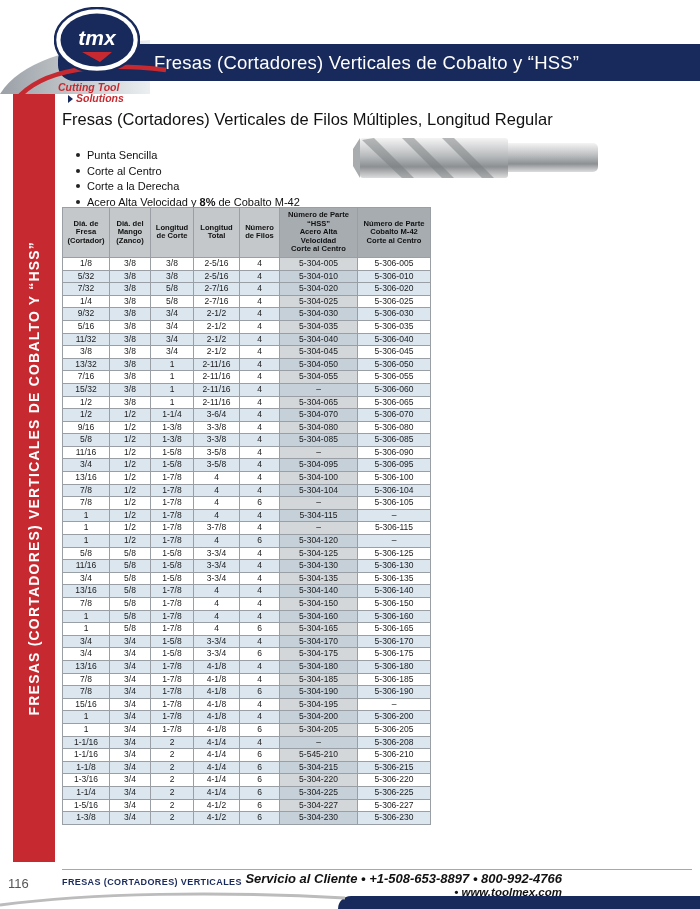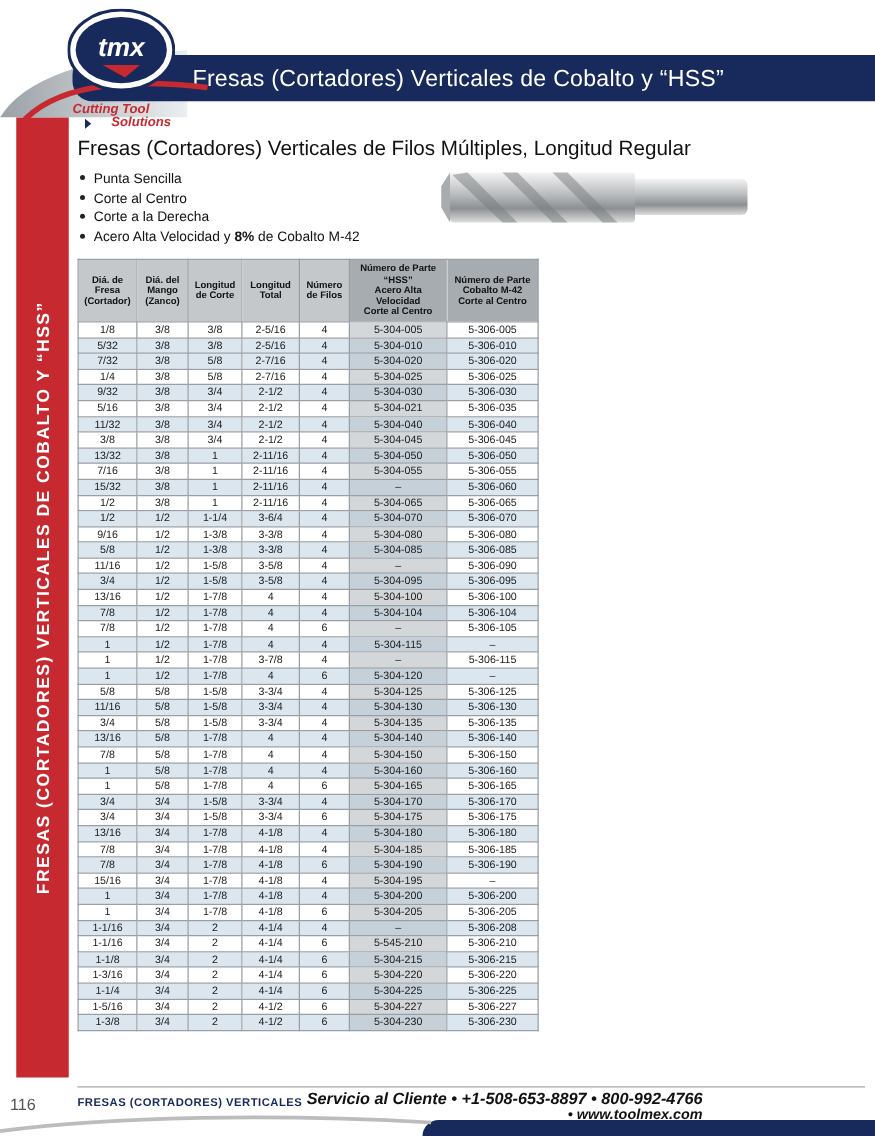--- a/index.html
+++ b/index.html
@@ -14,34 +14,34 @@
     background:#18295b;border-radius:16px 0 0 16px;
   }
   .navy-band .band-title{
     display:block;line-height:37px;padding-left:96px;color:#ffffff;
     font-size:18.5px;letter-spacing:0.2px;white-space:nowrap;
   }
   .red-swoosh{position:absolute;left:8px;top:58px;width:160px;height:44px;z-index:2;}
   .logo{position:absolute;left:54px;top:7px;width:86px;height:66px;z-index:3;}
   .tagline{position:absolute;left:58px;top:82px;z-index:3;font-size:10.5px;line-height:11px;
     font-weight:bold;font-style:italic;color:#c62a30;}
-  .tagline .l2{padding-left:10px;display:flex;align-items:center;gap:16px;}
+  .tagline .l2{padding-left:10px;display:flex;align-items:center;gap:3px;}
   .tri{width:0;height:0;border-left:5px solid #18295b;border-top:4px solid transparent;border-bottom:4px solid transparent;display:inline-block;}
   
   .sidebar{
     position:absolute;left:13px;top:94px;width:42px;height:768px;background:#c62a30;
     display:flex;align-items:center;justify-content:center;z-index:2;
   }
   .sidebar span{
     writing-mode:vertical-rl;transform:rotate(180deg);
     color:#ffffff;font-weight:bold;font-size:14px;letter-spacing:1.2px;white-space:nowrap;
   }
   
   .section-title{position:absolute;left:62px;top:110px;width:570px;font-size:16.5px;color:#111;}
-  .bullets{position:absolute;left:64px;top:136px;margin:0;padding:0;list-style:none;font-size:11px;line-height:15.5px;color:#111;}
+  .bullets{position:absolute;left:64px;top:136px;margin:12px;padding:0;list-style:none;font-size:11px;line-height:15.5px;color:#111;}
   .bullets li::before{content:"";display:inline-block;width:4px;height:4px;border-radius:50%;
     background:#222;margin-right:7px;vertical-align:2px;}
   .cutter{position:absolute;left:352px;top:126px;width:252px;height:64px;}
   
   .table-wrap{position:absolute;left:62px;top:207px;z-index:1;}
   table{border-collapse:collapse;table-layout:fixed;width:368px;}
   th,td{border:1px solid #999fa5;text-align:center;vertical-align:middle;overflow:hidden;}
   th{
     background:#c4c8cb;font-weight:bold;font-size:7.6px;line-height:8.6px;
     white-space:pre-line;padding:3px 1px;color:#111;
@@ -206,21 +206,21 @@
           <td>4</td>
           <td class="hss">5-304-030</td>
           <td>5-306-030</td>
         </tr>
         <tr>
           <td>5/16</td>
           <td>3/8</td>
           <td>3/4</td>
           <td>2-1/2</td>
           <td>4</td>
-          <td class="hss">5-304-021</td>
+          <td class="hss">5-304-035</td>
           <td>5-306-035</td>
         </tr>
         <tr class="alt">
           <td>11/32</td>
           <td>3/8</td>
           <td>3/4</td>
           <td>2-1/2</td>
           <td>4</td>
           <td class="hss">5-304-040</td>
           <td>5-306-040</td>

